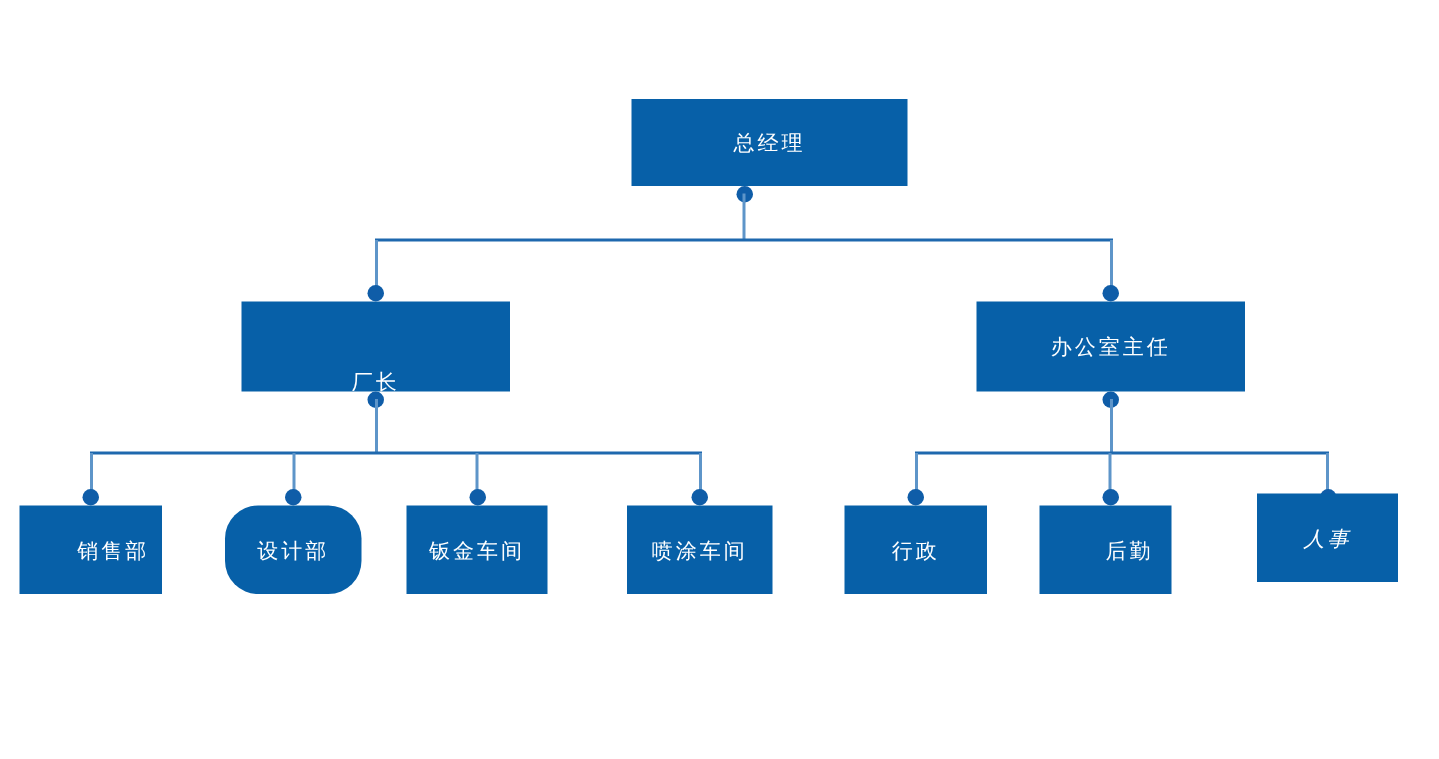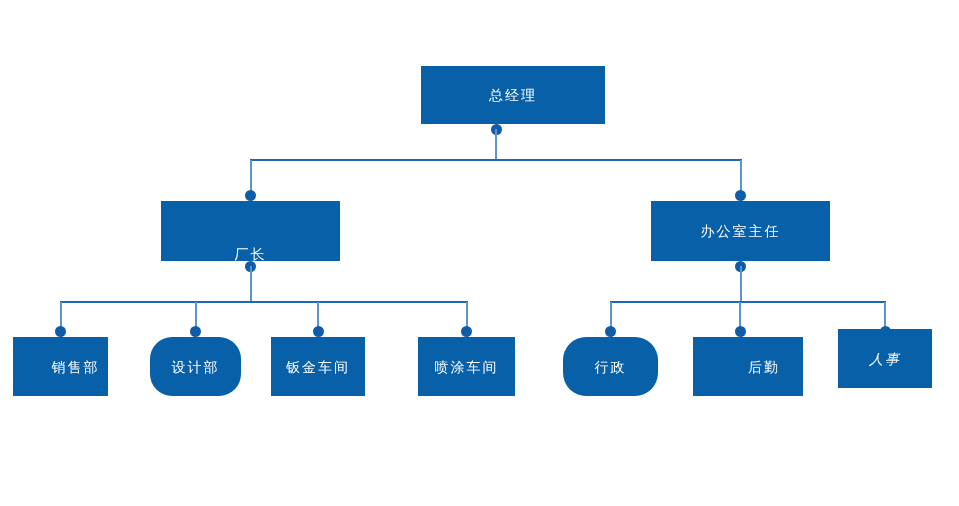--- a/index.html
+++ b/index.html
@@ -96,23 +96,23 @@
       </div>
       <div class="node" style="left: 150px; top: 337px; width: 91px; height: 59px; border-radius: 22px;">
         <span class="node-label">设计部</span>
       </div>
       <div class="node" style="left: 271px; top: 337px; width: 94px; height: 59px; text-align: center;">
         <span class="node-label">钣金车间</span>
       </div>
       <div class="node" style="left: 418px; top: 337px; width: 97px; height: 59px;">
         <span class="node-label">喷涂车间</span>
       </div>
-      <div class="node" style="left: 563px; top: 337px; width: 95px; height: 59px; border-radius: 23px;">
+      <div class="node" style="left: 563px; top: 337px; width: 95px; height: 59px;">
         <span class="node-label">行政</span>
       </div>
-      <div class="node" style="left: 693px; top: 337px; width: 110px; height: 59px; padding-left: 32px;">
+      <div class="node" style="left: 693px; top: 337px; width: 88px; height: 59px; padding-left: 32px;">
         <span class="node-label">后勤</span>
       </div>
       <div class="node" style="left: 838px; top: 329px; width: 94px; height: 59px; font-style: italic;">
         <span class="node-label">人事</span>
       </div>
     </div>
 </div>
 
 </body></html>

